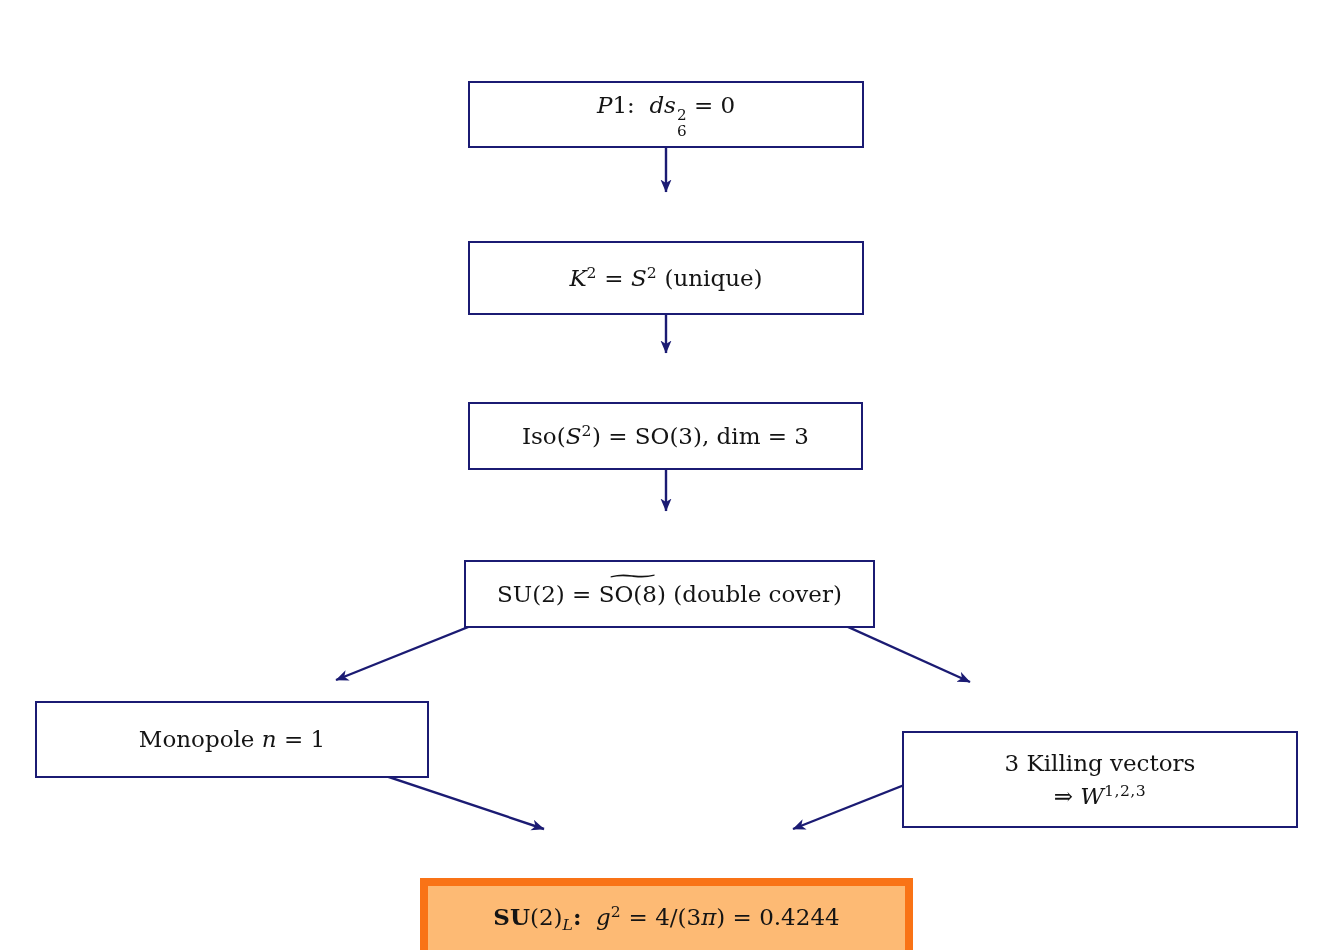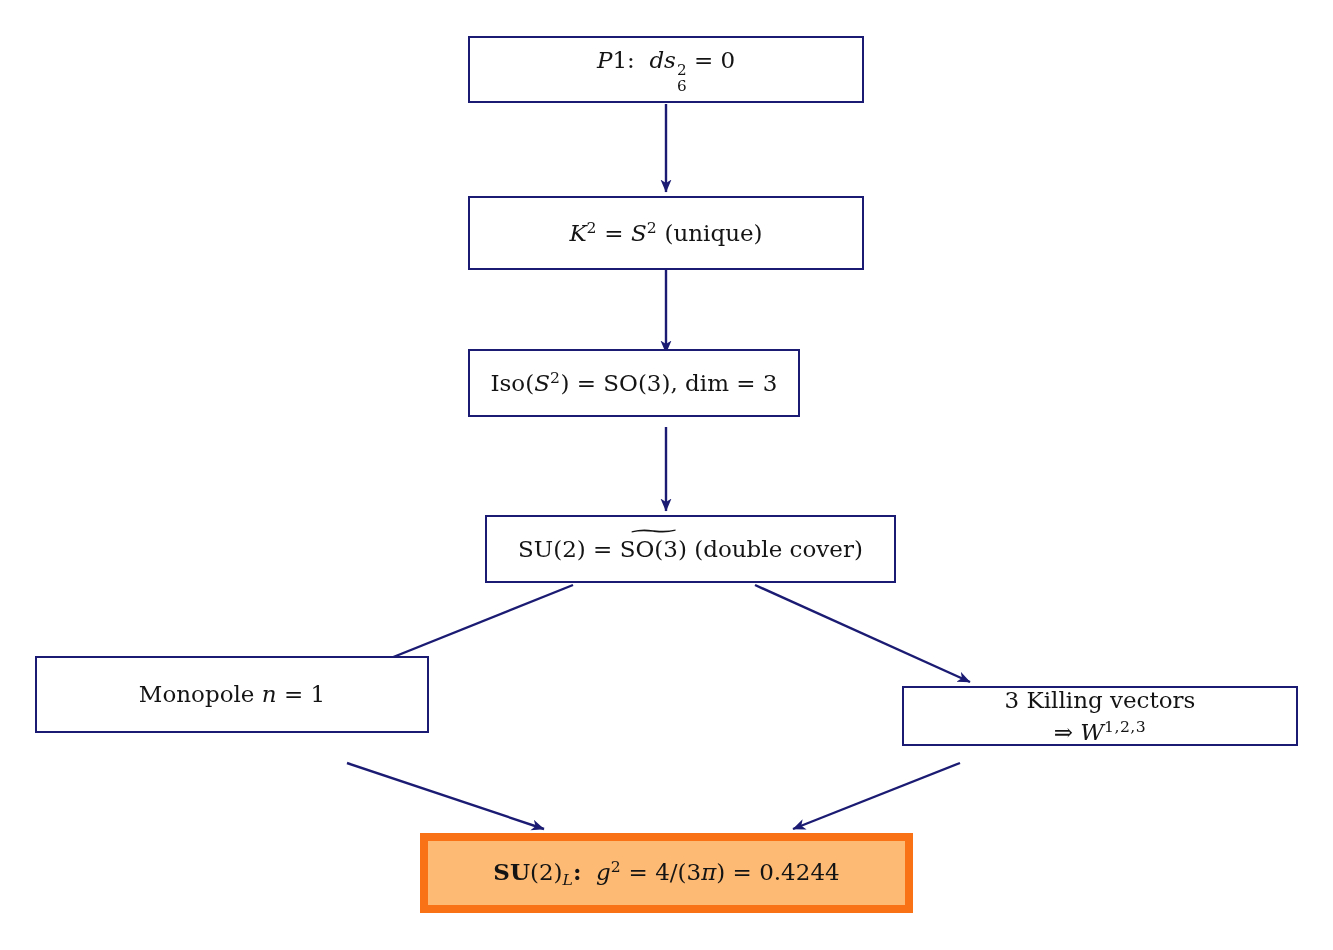--- a/index.html
+++ b/index.html
@@ -26,20 +26,21 @@
     position: absolute;
     box-sizing: border-box;
     border: 2.5px solid #1b1b73;
     background: #ffffff;
     display: flex;
     flex-direction: column;
     justify-content: center;
     align-items: center;
     font-size: 23px;
     line-height: 1.4;
+    margin-top: 45px;
   }
   .node.result {
     border: 8px solid #f97316;
     background: #fdba74;
   }
   .mline {
     white-space: pre;
     text-align: center;
   }
   .run-r { font-style: normal; }
@@ -97,33 +98,33 @@
   </svg>
 
   <div class="node" style="left:468px; top:36px; width:396px; height:67px;">
       <div class="mline"><span class="run-i">P</span><span class="run-r">1:  </span><span class="run-i">ds</span><span class="ss"><span>2</span><span>6</span></span><span class="run-r"> = 0</span></div>
     </div>
 
   <div class="node" style="left:468px; top:196px; width:396px; height:74px;">
       <div class="mline"><span class="run-i">K</span><span class="run-sup">2</span><span class="run-r"> = </span><span class="run-i">S</span><span class="run-sup">2</span><span class="run-r"> (unique)</span></div>
     </div>
 
-  <div class="node" style="left:468px; top:349px; width:332px; height:68px;">
+  <div class="node" style="left:468px; top:357px; width:395px; height:68px;">
       <div class="mline"><span class="run-r">Iso(</span><span class="run-i">S</span><span class="run-sup">2</span><span class="run-r">) = SO(3), dim = 3</span></div>
     </div>
 
-  <div class="node" style="left:485px; top:515px; width:411px; height:68px;">
-      <div class="mline"><span class="run-r">SU(2) = </span><span class="tld"><span class="tld-mark">∼</span><span>SO(3)</span></span><span class="run-r"> (double cover)</span></div>
+  <div class="node" style="left:464px; top:515px; width:411px; height:68px;">
+      <div class="mline"><span class="run-r">SU(2) = </span><span class="tld"><span class="tld-mark">∼</span><span>SO(8)</span></span><span class="run-r"> (double cover)</span></div>
     </div>
 
   <div class="node" style="left:35px; top:656px; width:394px; height:77px;">
       <div class="mline"><span class="run-r">Monopole </span><span class="run-i">n</span><span class="run-r"> = 1</span></div>
     </div>
 
-  <div class="node" style="left:902px; top:686px; width:396px; height:60px;">
+  <div class="node" style="left:902px; top:686px; width:396px; height:97px;">
       <div class="mline"><span class="run-r">3 Killing vectors</span></div>
       <div class="mline"><span class="run-r">⇒ </span><span class="run-i">W</span><span class="run-sup">1,2,3</span></div>
     </div>
 
   <div class="node result" style="left:420px; top:833px; width:493px; height:80px;">
       <div class="mline"><span class="run-b">SU</span><span class="run-r">(2)</span><span class="run-isub">L</span><span class="run-b">:</span><span class="run-r">  </span><span class="run-i">g</span><span class="run-sup">2</span><span class="run-r"> = 4/(3</span><span class="run-i">π</span><span class="run-r">) = 0.4244</span></div>
     </div>
 
 </div>
 

